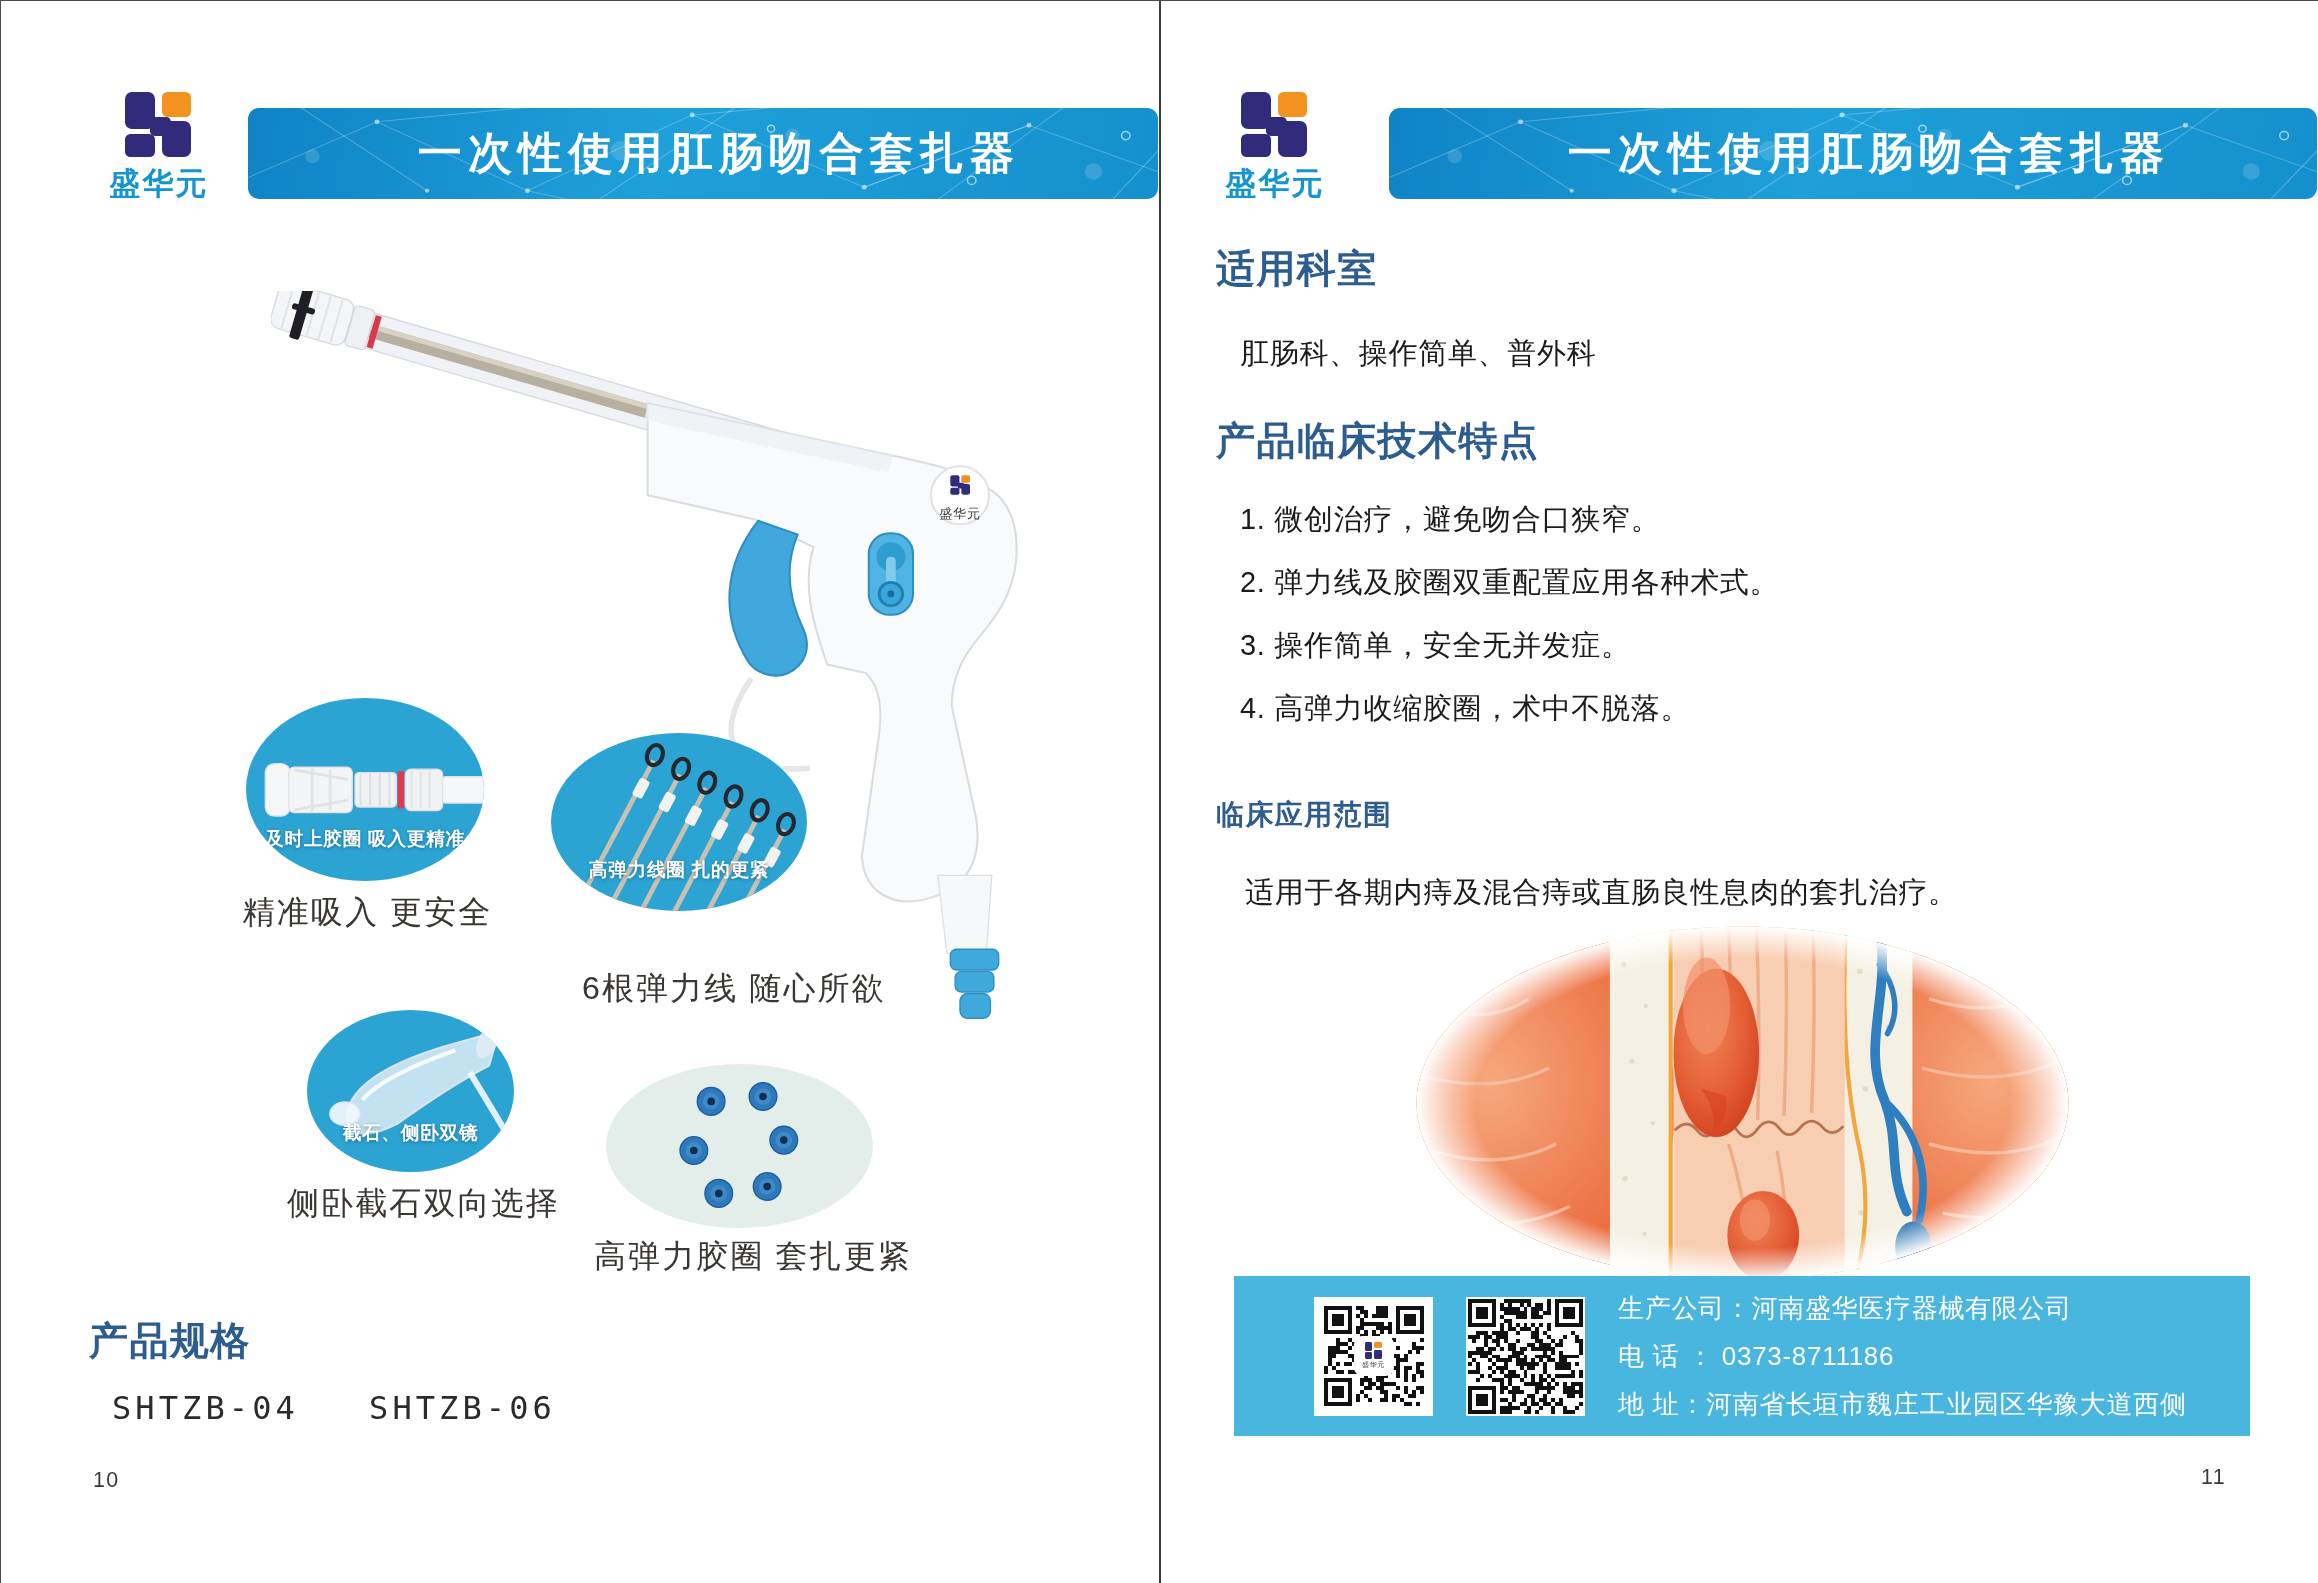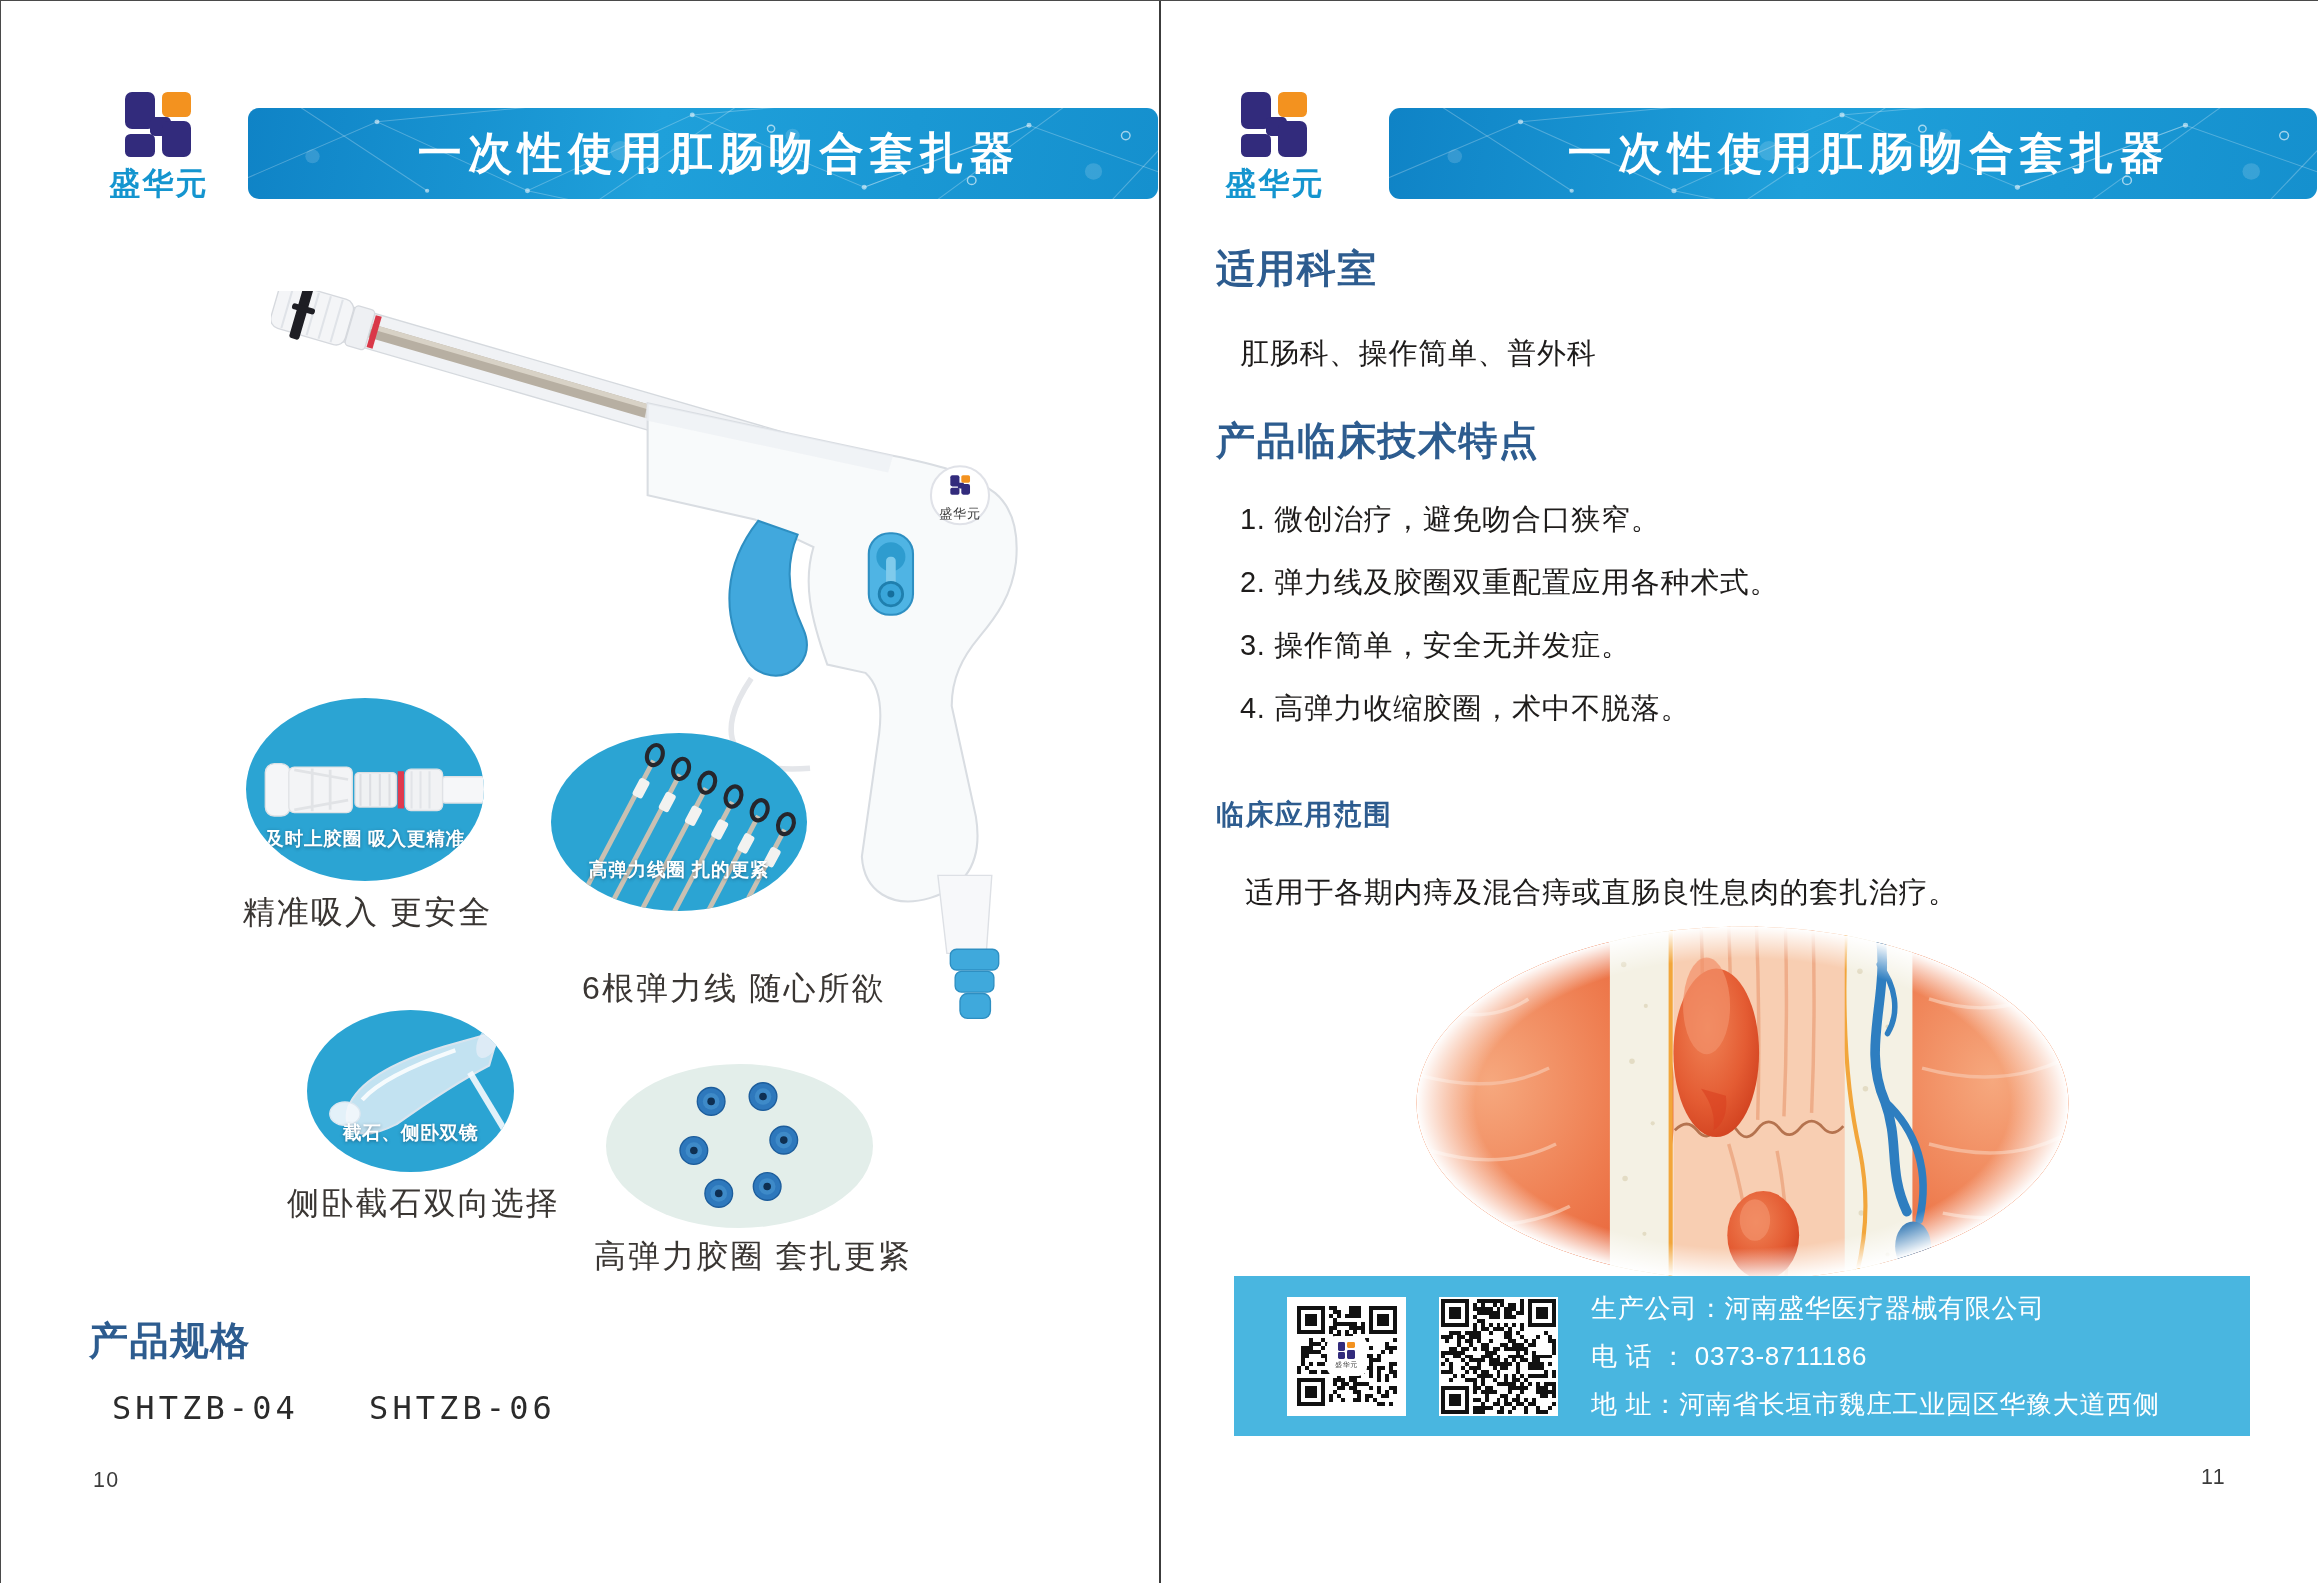--- a/index.html
+++ b/index.html
@@ -43,21 +43,21 @@
   .co-label{position:absolute;left:0;right:0;text-align:center;color:#fff;font-weight:bold;
     font-size:18.7px;letter-spacing:0.7px;text-shadow:0 1.4px 3.5px rgba(20,40,60,.45);white-space:nowrap;}
   .co-cap{position:absolute;color:#3A3633;font-size:32px;letter-spacing:2.1px;white-space:nowrap;text-align:center;}
 
   
   .specs-models{position:absolute;font-family:"DejaVu Sans Mono","Liberation Mono",monospace;
     font-size:32px;color:#2b2b2b;letter-spacing:4.1px;white-space:pre;}
 
   
   .contact-bar{position:absolute;left:1233px;top:1275px;width:1016px;height:160px;background:#49B6E0;
-    display:flex;align-items:center;box-sizing:border-box;padding-left:53px;gap:33px;}
+    display:flex;align-items:center;box-sizing:border-box;padding-left:80px;gap:33px;}
   .qr-tile{position:relative;width:119px;height:119px;background:#fff;flex:none;}
   .qr-tile svg{position:absolute;left:9.7px;top:9.7px;width:100px;height:100px;}
   .qr-tile.full svg{left:2.1px;top:2.1px;width:115px;height:115px;}
   .qr-logo{position:absolute;left:50%;top:50%;width:40px;height:40px;transform:translate(-50%,-50%);
     background:#fff;border-radius:8.3px;display:flex;flex-direction:column;align-items:center;justify-content:center;z-index:3;}
   .mini-mark{position:relative;width:18px;height:16.6px;}
   .mini-mark i{position:absolute;background:#322B7C;border-radius:1.4px;}
   .mini-mark i.o{background:#F3921F;}
   .mini-mark i.m1{left:0;top:0;width:7.6px;height:9px;}
   .mini-mark i.m2{left:9.7px;top:0;width:7.6px;height:6.2px;}

